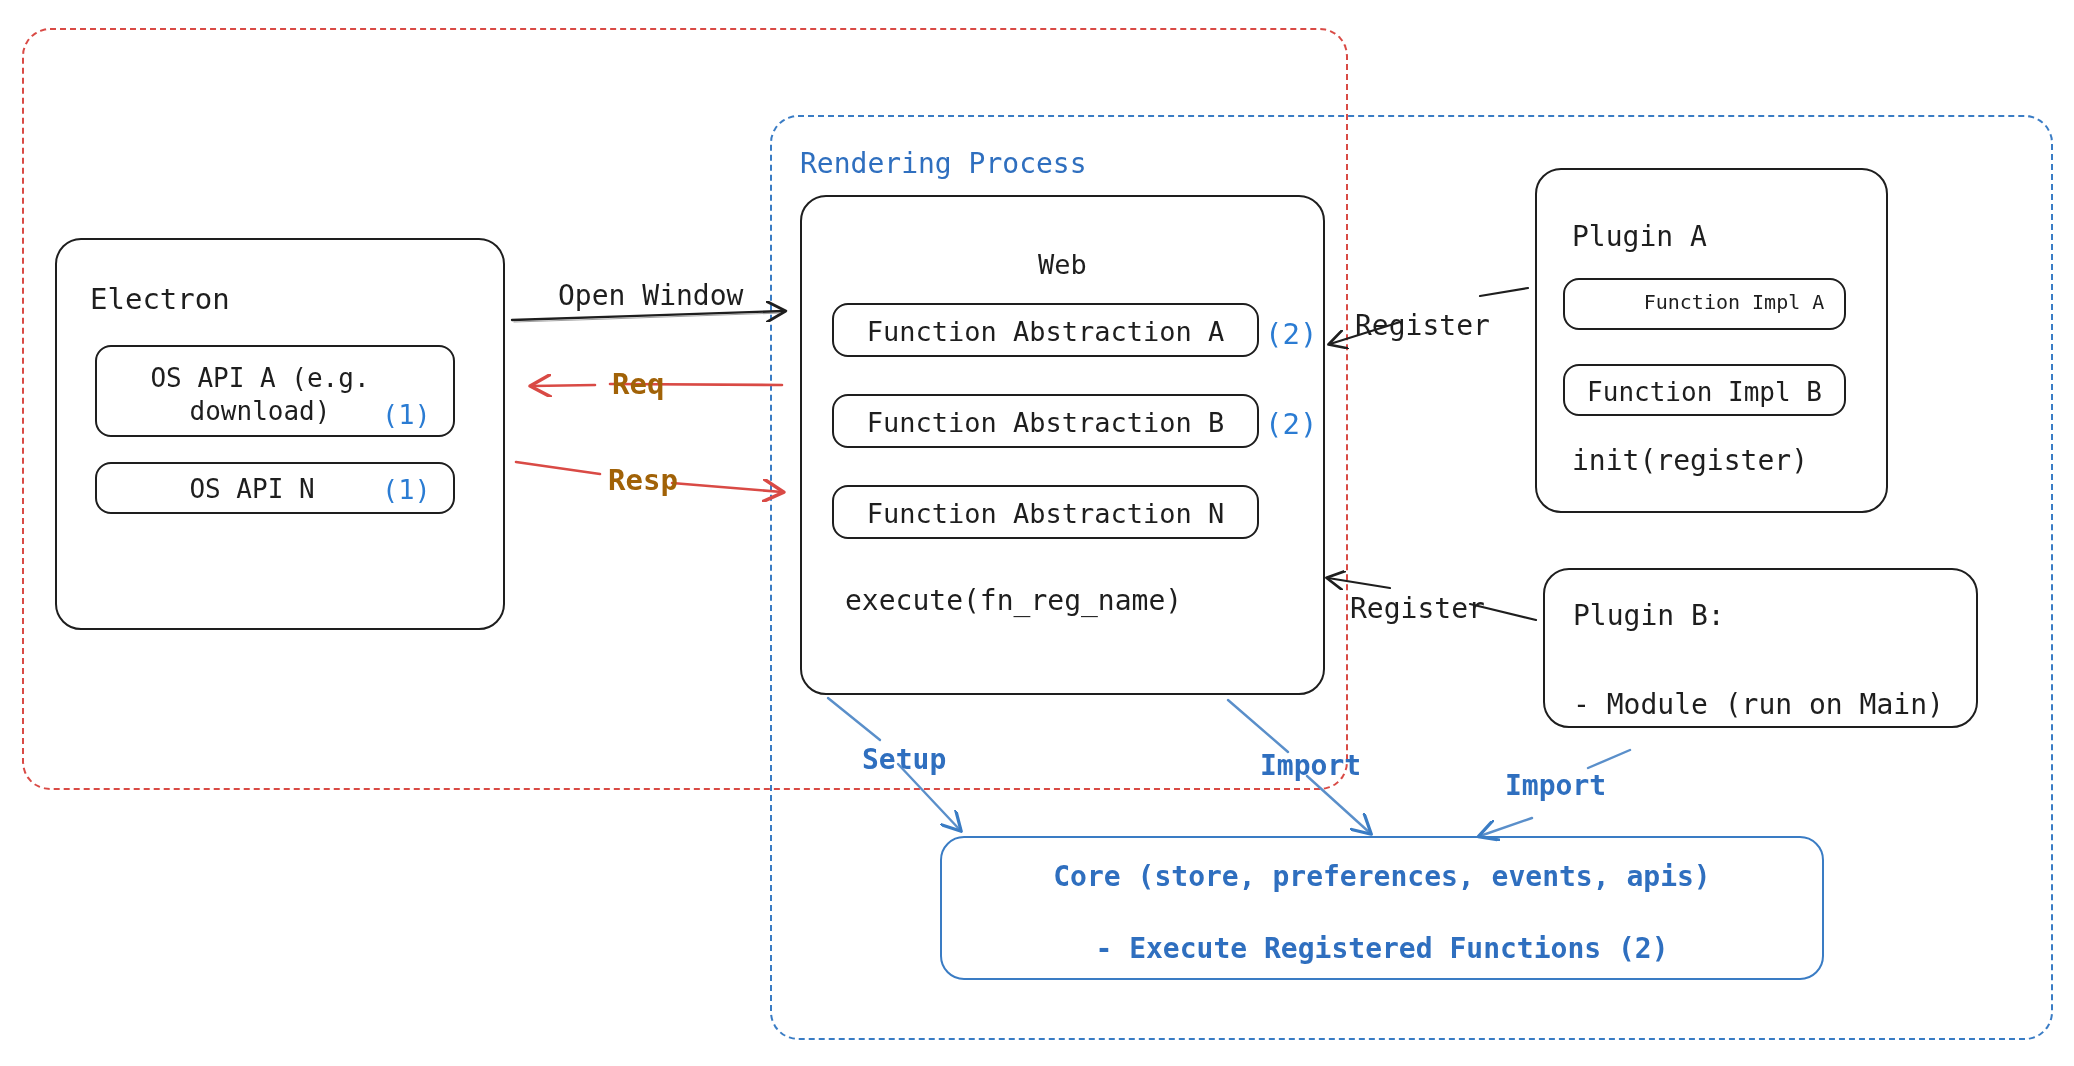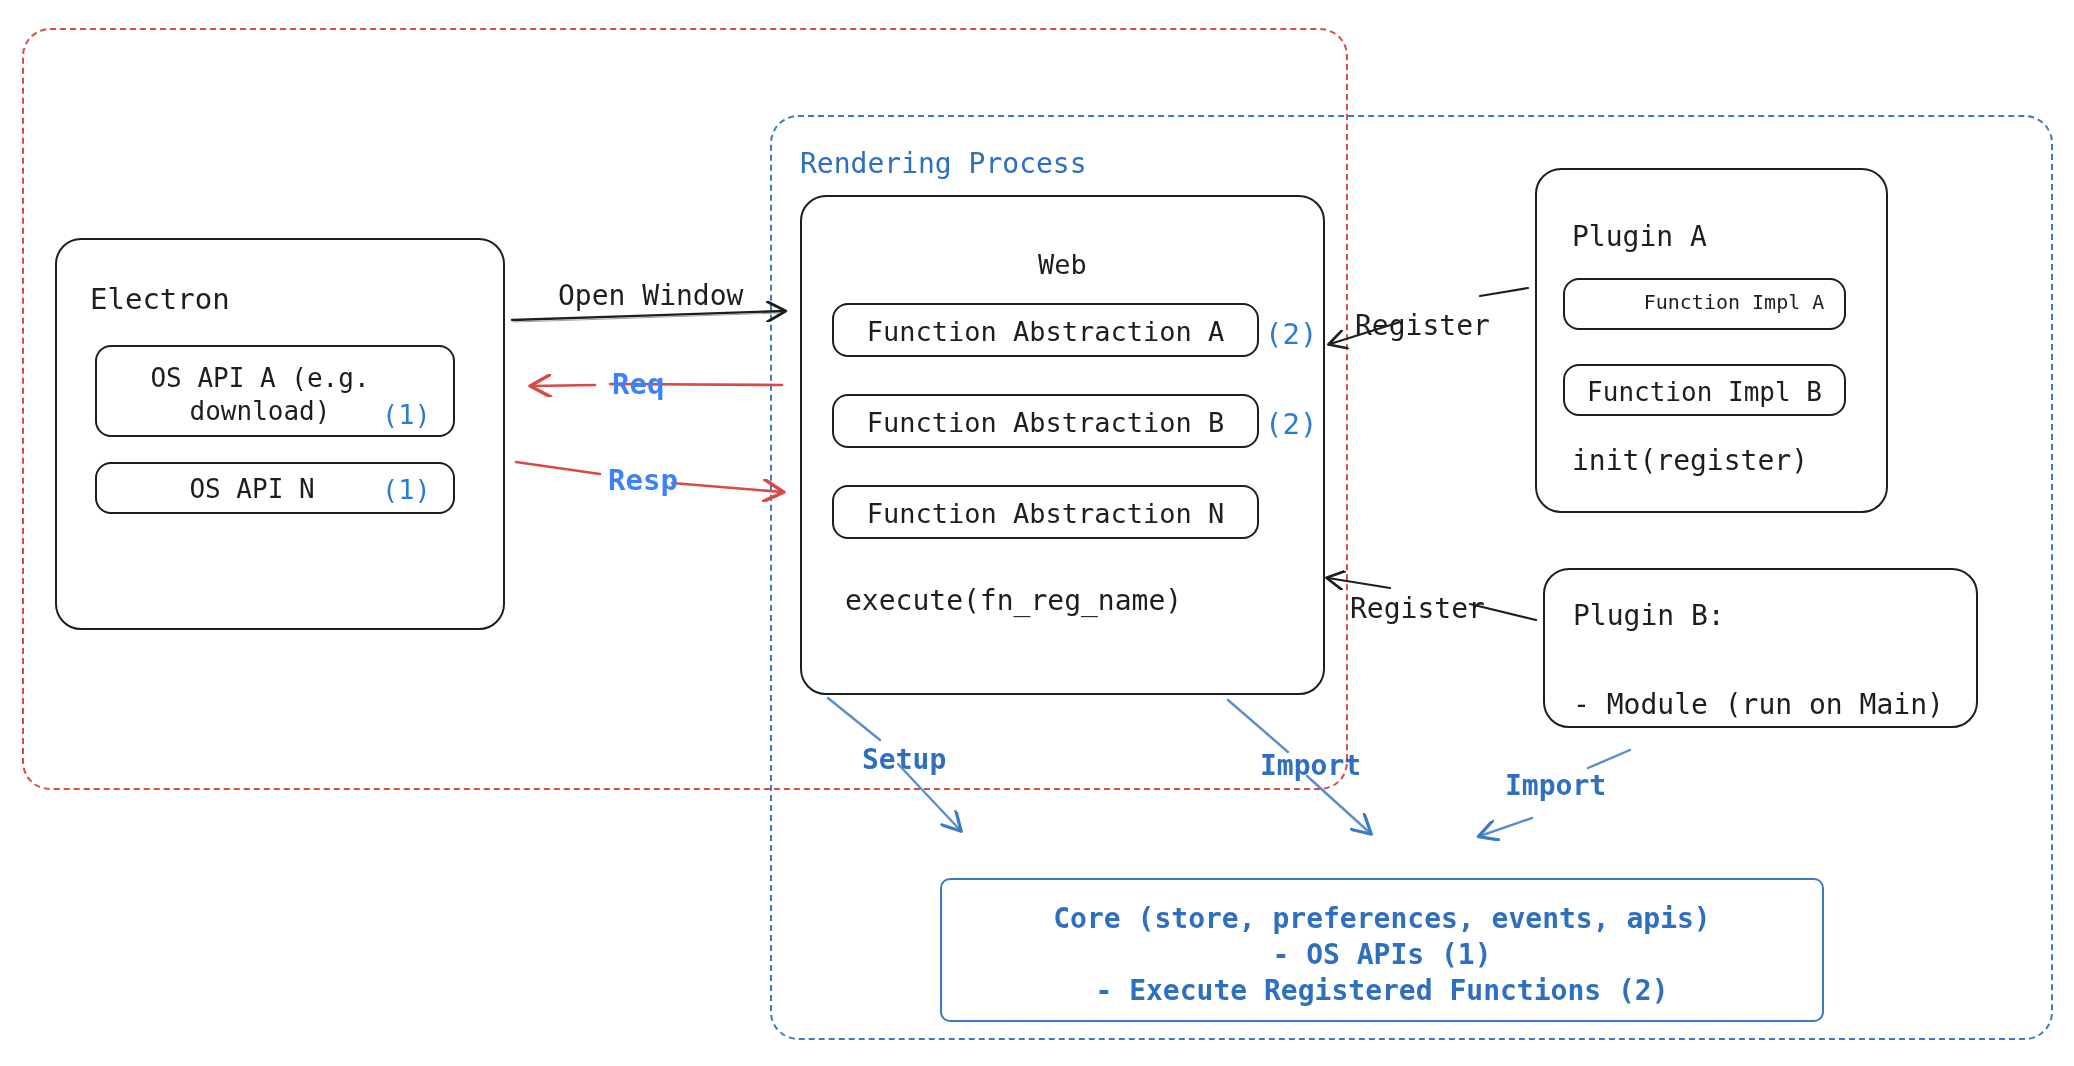--- a/index.html
+++ b/index.html
@@ -48,23 +48,22 @@
     line-height:1.3;
     font-family:"DejaVu Sans Mono","Liberation Mono",monospace;
   }
   .grp-title.red{ color:#c0392b; }
   .grp-title.blue{ color:#2f6fbf;text-align:right; }
   .tag-blue{ color:#2b7cd3; }
   .core-box{
     position:absolute;
     box-sizing:border-box;
     border:2.5px solid #3a7cc4;
-    border-radius:10px;
+    border-radius:24px;
     background:#ffffff;
-    margin-top:42px;
   }
   .core-text{
     position:absolute;
     width:100%;
     text-align:center;
     color:#2f6fbf;
     font-weight:bold;
     line-height:1.45;
     white-space:pre;
     font-family:"DejaVu Sans Mono","Liberation Mono",monospace;
@@ -73,21 +72,21 @@
     position:absolute;left:0;top:0;width:2074px;height:1066px;
     pointer-events:none;
   }
   .edge-label{
     position:absolute;
     white-space:pre;
     line-height:1.25;
     font-family:"DejaVu Sans Mono","Liberation Mono",monospace;
   }
   .edge-label.black{ color:#1e1e1e; }
-  .edge-label.red{ color:#3b82f6; font-weight:bold; }
+  .edge-label.red{ color:#a16207; font-weight:bold; }
   .edge-label.blue{ color:#2f6fbf; font-weight:bold; }
 </style>
 </head>
 <body>
 
 <div id="canvas">
 
   <div class="group red" style="left:22px;top:28px;width:1326px;height:762px;"></div>
 
   <div class="group blue" style="left:770px;top:115px;width:1283px;height:925px;"></div>
@@ -131,21 +130,20 @@
   <div class="lbl center" style="left:1563px;top:376px;width:283px;font-size:26px;">Function Impl B</div>
 
   <div class="lbl" style="left:1572px;top:443px;font-size:28px;">init(register)</div>
 
   <div class="node" style="left:1543px;top:568px;width:435px;height:160px;"></div>
   <div class="lbl" style="left:1573px;top:598px;font-size:28px;">Plugin B:</div>
   <div class="lbl" style="left:1573px;top:687px;font-size:28px;">- Module (run on Main)</div>
 
   <div class="core-box" style="left:940px;top:836px;width:884px;height:144px;">
     <div class="core-text" style="left:0;top:19px;font-size:28px;">Core (store, preferences, events, apis)</div>
-    <div class="core-text" style="left:0;top:55px;font-size:28px;">- OS APIs (1)</div>
     <div class="core-text" style="left:0;top:91px;font-size:28px;">- Execute Registered Functions (2)</div>
   </div>
 
   <svg class="overlay" viewBox="0 0 2074 1066">
     <defs>
       <marker id="ah-black" viewBox="0 0 12 12" refX="10" refY="6" markerWidth="9" markerHeight="9" orient="auto-start-reverse">
         <path d="M0,0 L11,6 L0,12" fill="none" stroke="#1e1e1e" stroke-width="1.6" stroke-linecap="round" stroke-linejoin="round"></path>
       </marker>
       <marker id="ah-red" viewBox="0 0 12 12" refX="10" refY="6" markerWidth="9" markerHeight="9" orient="auto-start-reverse">
         <path d="M0,0 L11,6 L0,12" fill="none" stroke="#d94a45" stroke-width="1.8" stroke-linecap="round" stroke-linejoin="round"></path>

